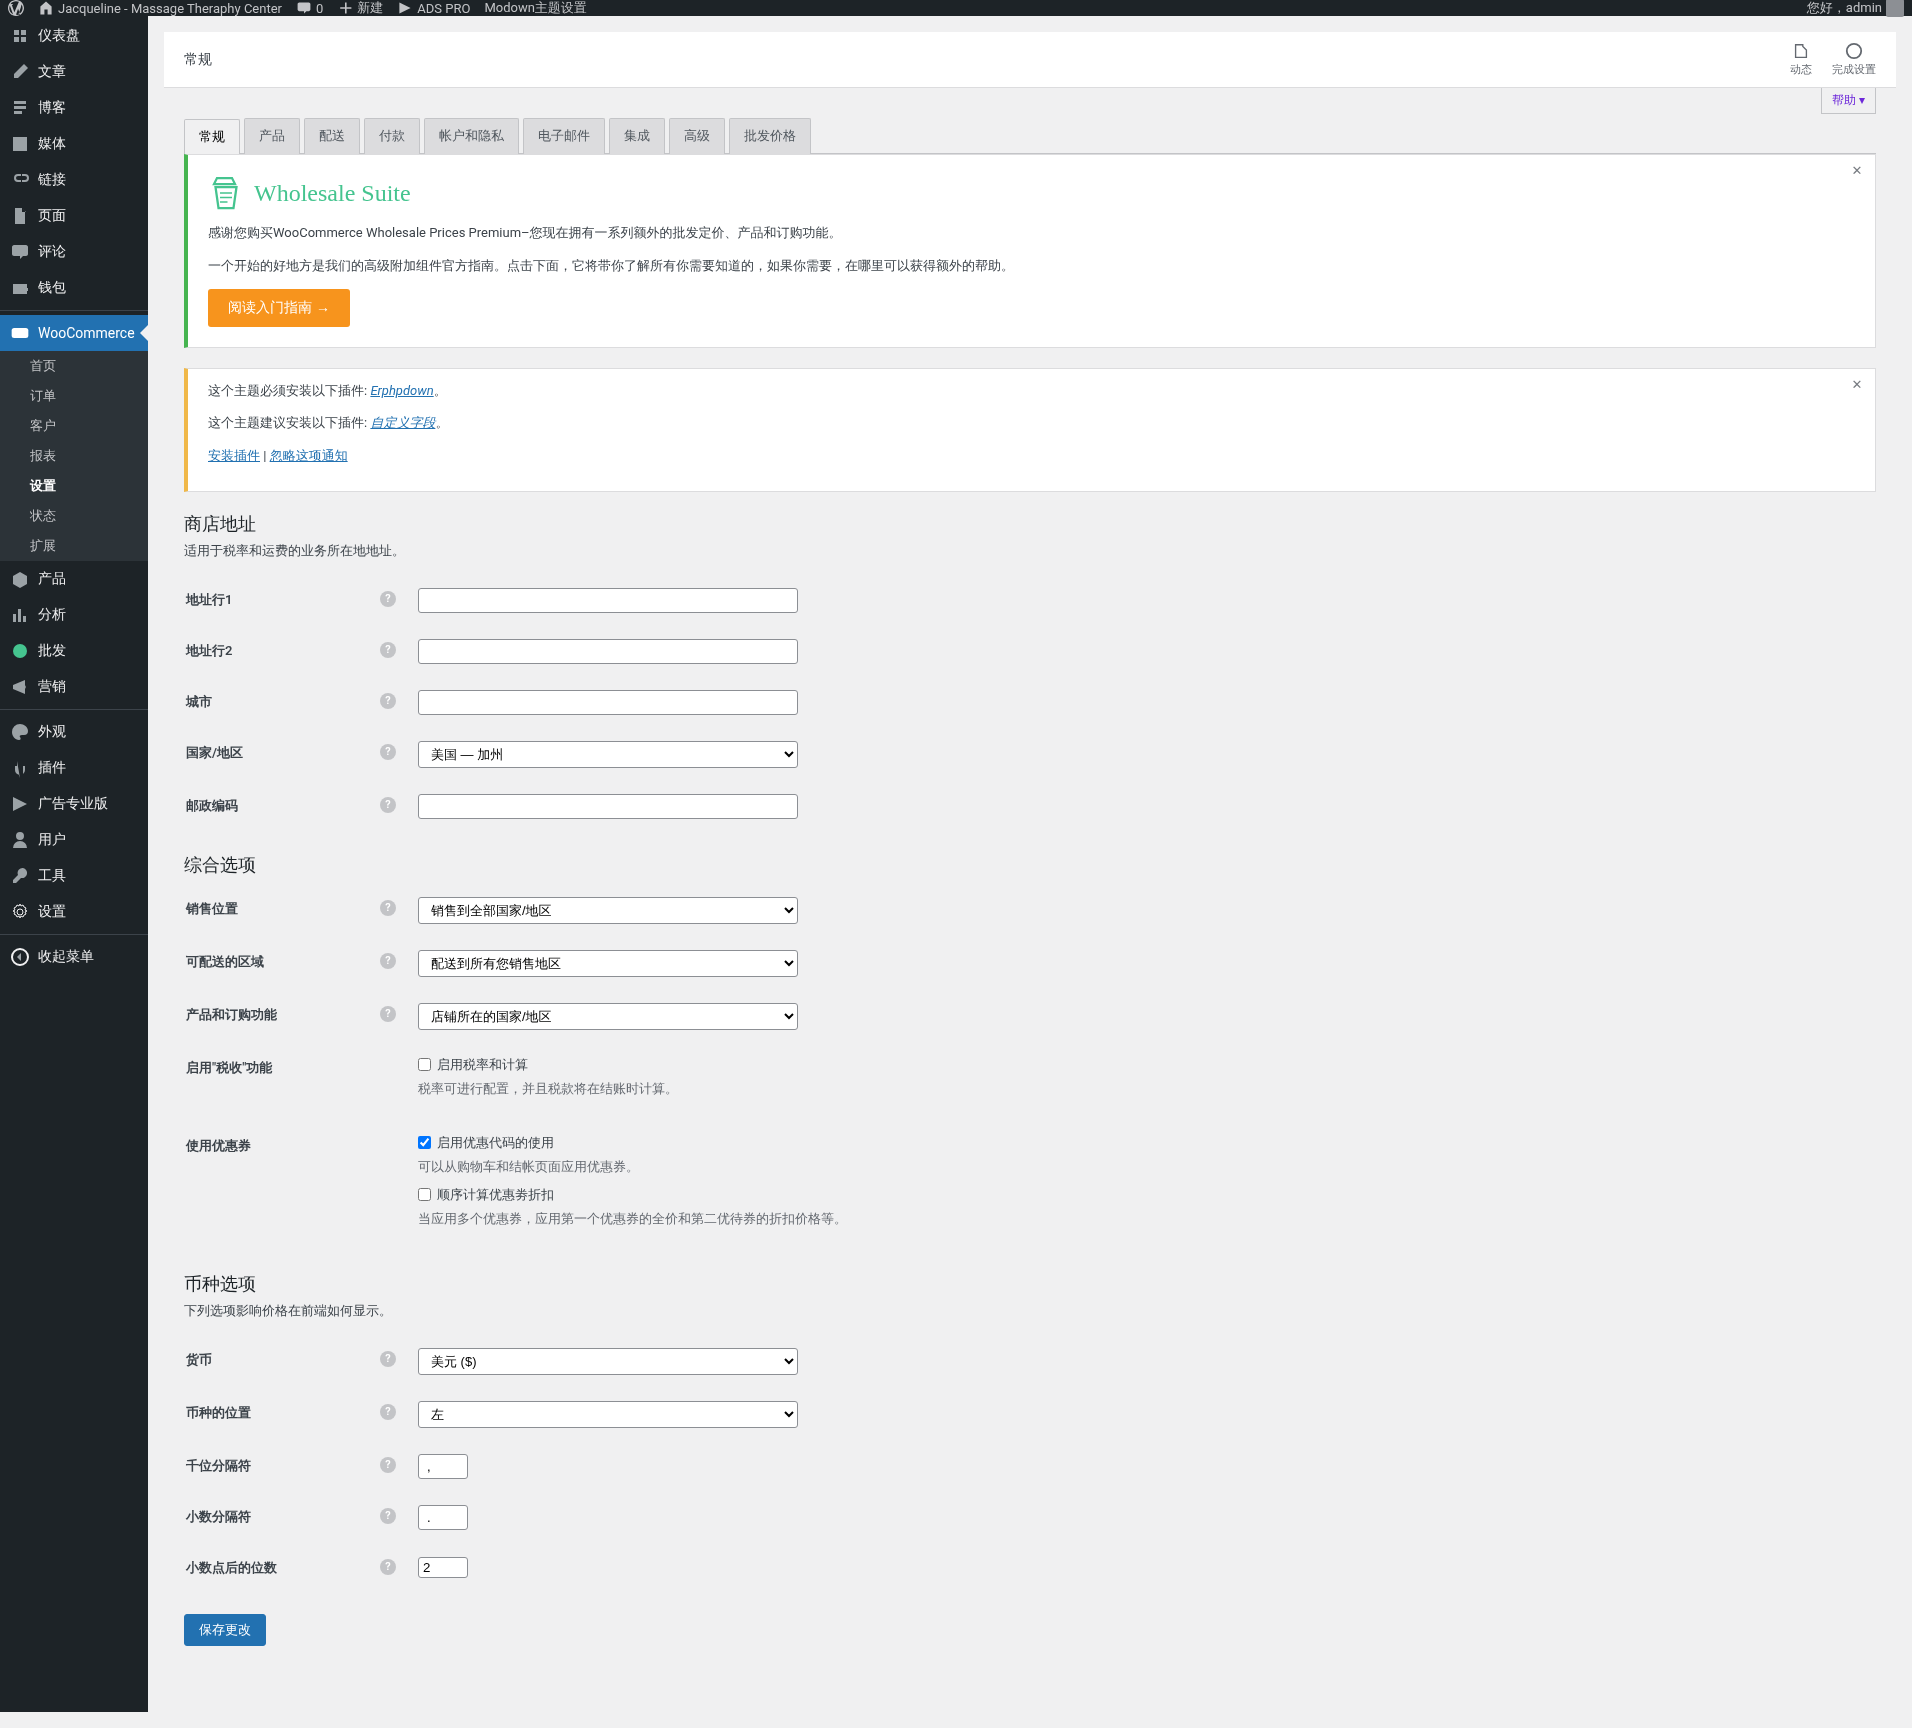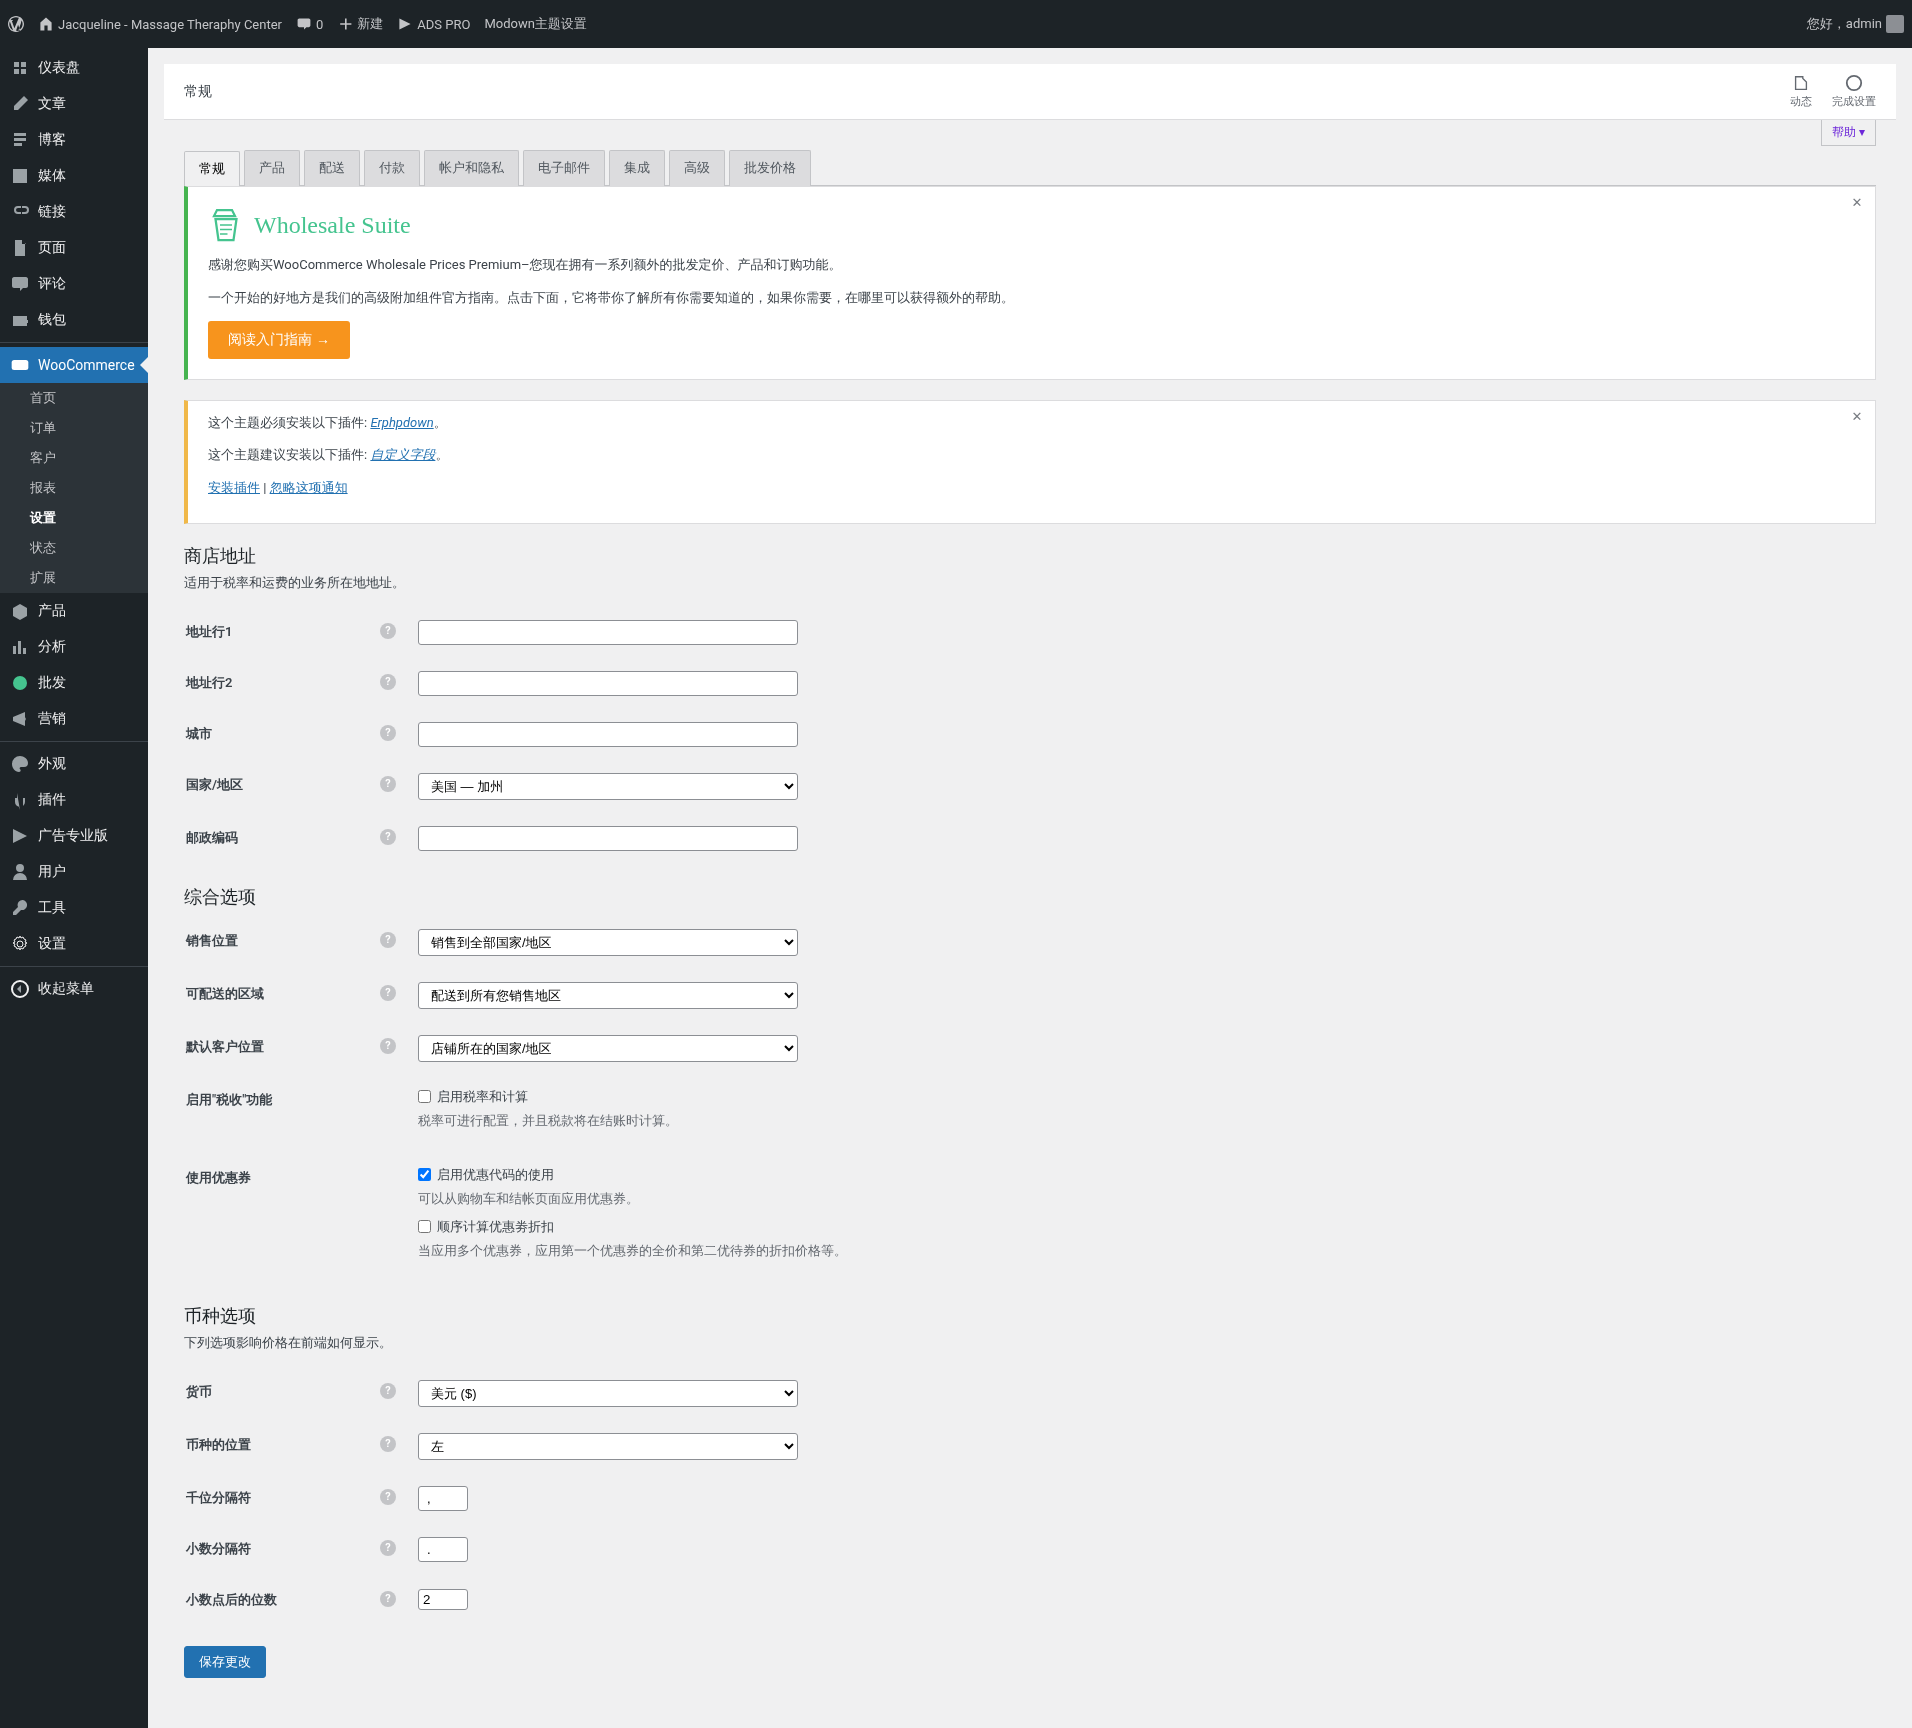--- a/index.html
+++ b/index.html
@@ -1,17 +1,17 @@
 <!DOCTYPE html>
 <html><head>
 <meta charset="utf-8">
 <style>
 * { box-sizing: border-box; margin: 0; padding: 0; }
 body { font-family: -apple-system, BlinkMacSystemFont, "Segoe UI", Roboto, sans-serif; font-size: 13px; color: #3c434a; background: #f0f0f1; }
-.adminbar { background: #1d2327; color: #f0f0f1; height: 48px; display: flex; align-items: center; padding: 0 8px; font-size: 13px; justify-content: space-between; }
+.adminbar { background: #1d2327; color: #f0f0f1; height: 16px; display: flex; align-items: center; padding: 0 8px; font-size: 13px; justify-content: space-between; }
 .adminbar-left, .adminbar-right { display: flex; align-items: center; gap: 14px; }
 .adminbar-item { display: flex; align-items: center; gap: 4px; cursor: pointer; color: #c3c4c7; }
 .adminbar-item svg { width: 16px; height: 16px; fill: #c3c4c7; }
 .admin-avatar { width: 18px; height: 18px; background: #8c8f94; border-radius: 2px; }
 .wrap { display: flex; }
 .sidebar { width: 148px; background: #1d2327; color: #f0f0f1; min-height: calc(100vh - 32px); padding-top: 2px; flex-shrink: 0; }
 .menu-item { display: flex; align-items: center; padding: 8px 10px; cursor: pointer; color: #f0f0f1; font-size: 14px; gap: 8px; }
 .menu-item.current { background: #2271b1; color: #fff; }
 .menu-item svg { width: 20px; height: 20px; fill: rgba(240,246,252,0.6); flex-shrink: 0; }
 .menu-item.current svg { fill: #fff; }
@@ -327,21 +327,21 @@
       <tbody>
             <tr>
               <th><span>销售位置</span><span class="help-tip">?</span></th>
               <td><select><option>销售到全部国家/地区</option></select></td>
             </tr>
       <tr>
               <th><span>可配送的区域</span><span class="help-tip">?</span></th>
               <td><select><option>配送到所有您销售地区</option></select></td>
             </tr>
       <tr>
-              <th><span>默认客户位置</span><span class="help-tip">?</span></th>
+              <th><span>产品和订购功能</span><span class="help-tip">?</span></th>
               <td><select><option>店铺所在的国家/地区</option></select></td>
             </tr>
       <tr>
               <th><span>启用"税收"功能</span></th>
               <td>
         <div class="checkbox-row">
                   <input type="checkbox" style="">
                   <span>启用税率和计算</span>
                 </div>
         <div class="checkbox-desc">税率可进行配置，并且税款将在结账时计算。</div>

